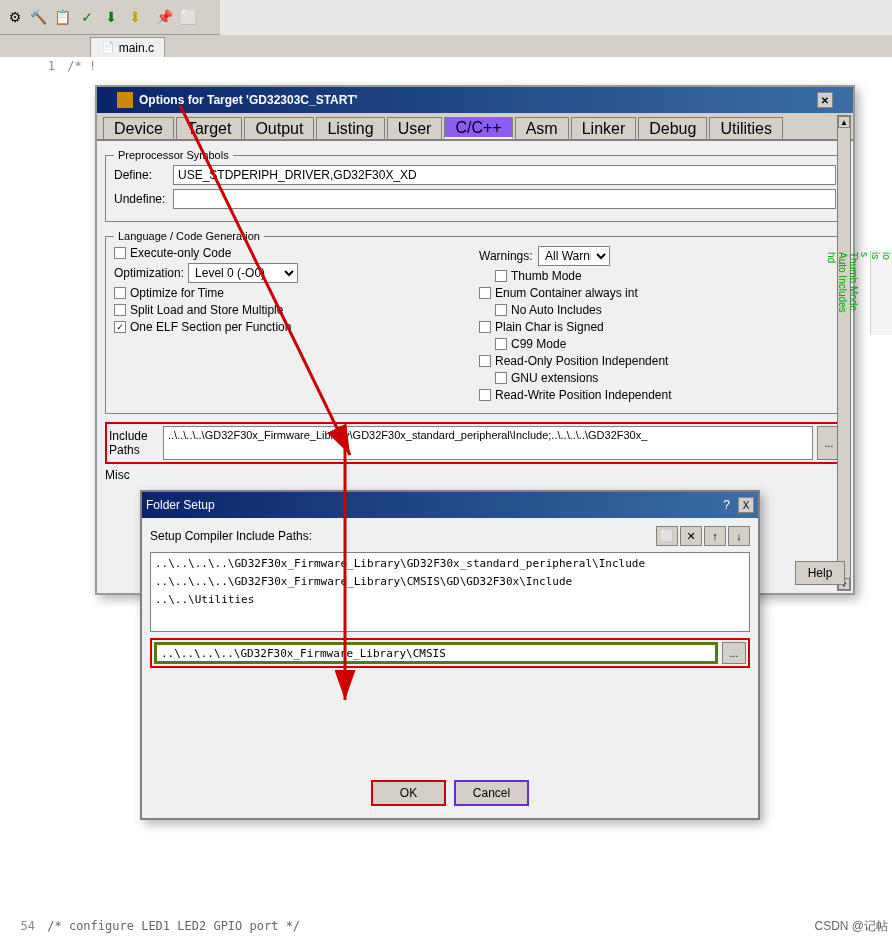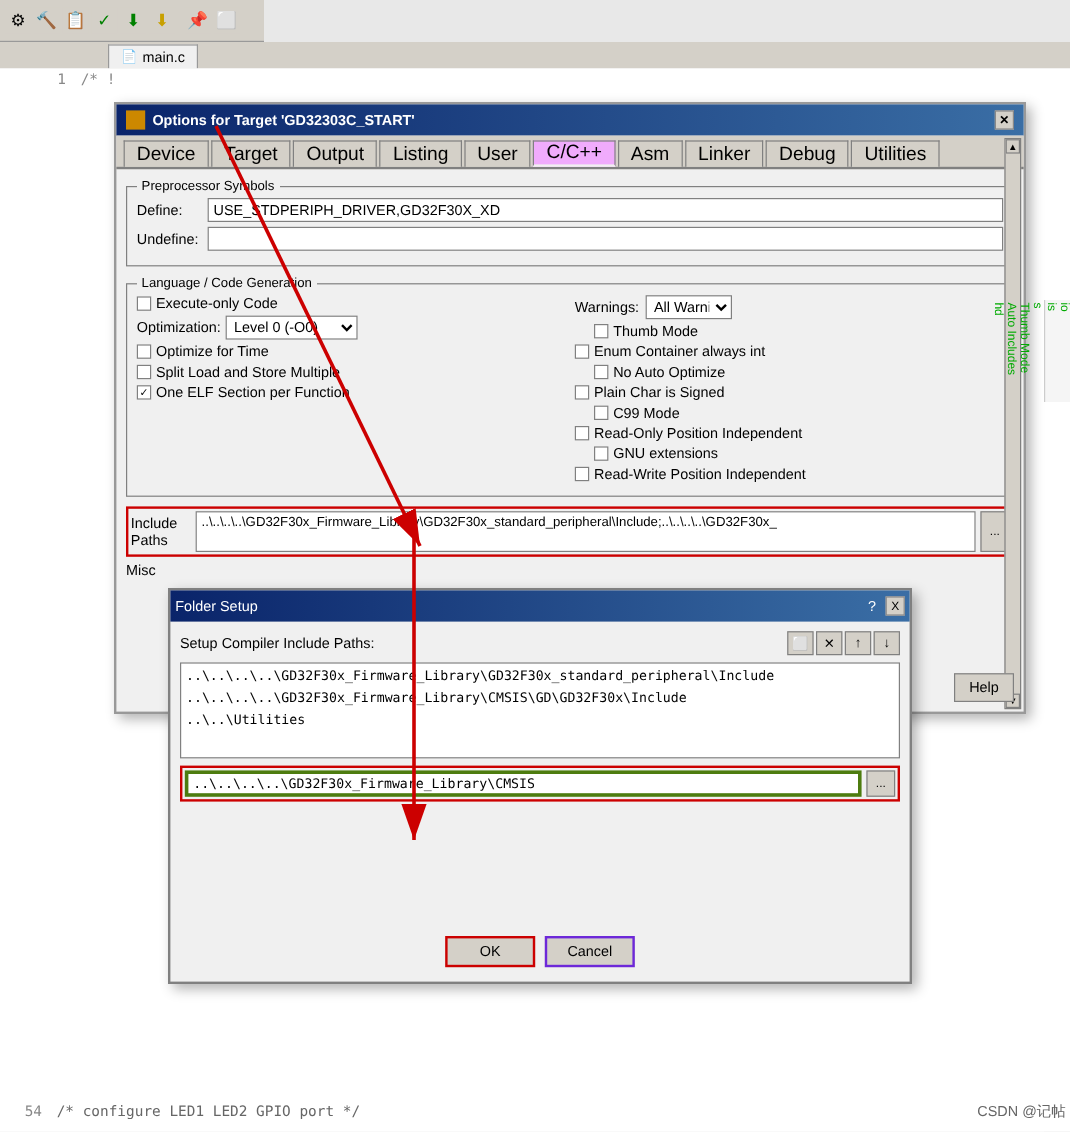--- a/index.html
+++ b/index.html
@@ -106,21 +106,21 @@
       background: #f0f0f0;
       border: 2px solid #999;
       box-shadow: 4px 4px 10px rgba(0,0,0,0.3);
     }
     .dialog-title-bar {
       height: 26px;
       background: linear-gradient(to right, #0a246a, #3a6ea5);
       display: flex;
       align-items: center;
       justify-content: space-between;
-      padding: 0 8px;
+      padding: 0 20px;
       color: white;
       font-size: 12px;
       font-weight: bold;
     }
     .title-icon {
       width: 16px;
       height: 16px;
       background: #cc8800;
       margin-right: 6px;
       display: inline-block;
@@ -152,21 +152,21 @@
       border: 1px solid #808080;
       border-bottom: none;
       background: #d4d0c8;
       cursor: pointer;
       font-size: 16px;
       height: 22px;
       display: flex;
       align-items: center;
     }
     .dialog-tab.active {
-      background: #f0abfc;
+      background: #8b5cf6;
       border-bottom: 2px solid #f0f0f0;
       margin-bottom: -2px;
       z-index: 1;
       text-align: right;
     }
 
     
     .dialog-content {
       padding: 8px;
     }
@@ -648,21 +648,21 @@
             <div class="checkbox"></div>
             <span>Thumb Mode</span>
           </div>
           <div class="cb-row">
             <div class="checkbox"></div>
             <span>Enum Container always int</span>
           </div>
           <div class="cb-row">
             <div style="width:12px;"></div>
             <div class="checkbox"></div>
-            <span>No Auto Optimize</span>
+            <span>No Auto Includes</span>
           </div>
           <div class="cb-row">
             <div class="checkbox"></div>
             <span>Plain Char is Signed</span>
           </div>
           <div class="cb-row">
             <div style="width:12px;"></div>
             <div class="checkbox"></div>
             <span>C99 Mode</span>
           </div>

